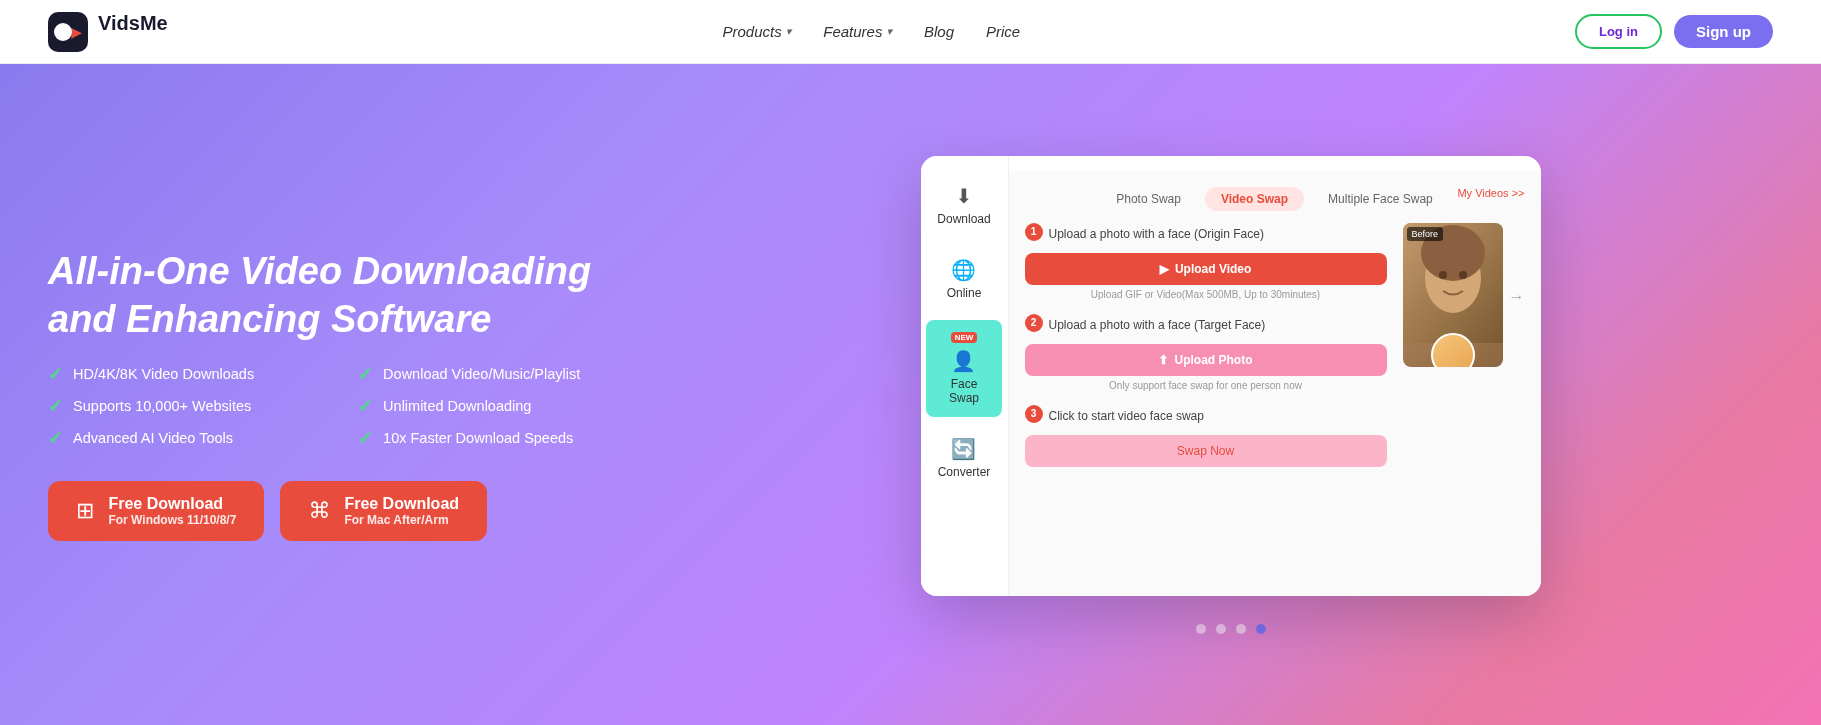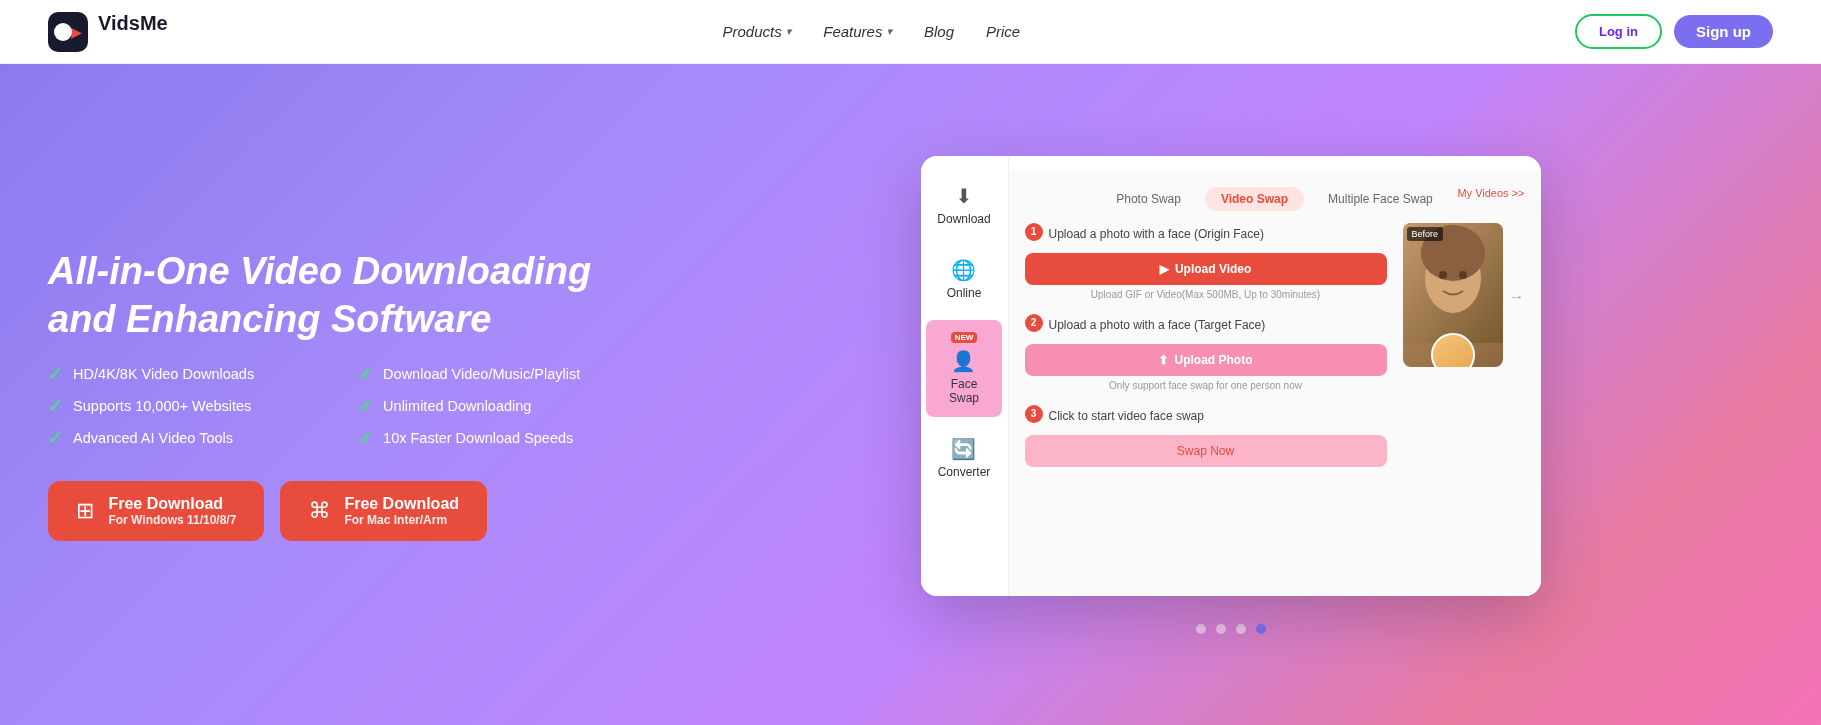--- a/index.html
+++ b/index.html
@@ -91,21 +91,21 @@
     .app-sidebar {
       width: 88px; background: #fff; border-right: 1px solid #f0f0f0;
       display: flex; flex-direction: column; align-items: center;
       padding: 16px 0; gap: 8px;
     }
     .sidebar-btn {
       display: flex; flex-direction: column; align-items: center;
       gap: 4px; padding: 12px 8px; border-radius: 8px; cursor: pointer;
       width: 76px; text-align: center;
     }
-    .sidebar-btn.active { background: #f9a8d4; }
+    .sidebar-btn.active { background: #5eead4; }
     .sidebar-icon { font-size: 20px; color: #555; }
     .sidebar-label { font-size: 12px; color: #333; font-weight: 500; }
     .new-badge {
       background: #e74c3c; color: #fff; font-size: 8px; font-weight: 700;
       border-radius: 4px; padding: 1px 4px; margin-bottom: 2px;
     }
 
     
     .app-main { flex: 1; padding: 16px; background: #fafafa; position: relative; margin-top: 15px; }
     .app-tabs {
@@ -244,21 +244,21 @@
         <span class="dl-btn-icon">⊞</span>
         <span class="dl-btn-text">
           <span class="dl-btn-title">Free Download</span>
           <span class="dl-btn-sub">For Windows 11/10/8/7</span>
         </span>
       </a>
       <a class="dl-btn">
         <span class="dl-btn-icon">⌘</span>
         <span class="dl-btn-text">
           <span class="dl-btn-title">Free Download</span>
-          <span class="dl-btn-sub">For Mac Inter/Arm</span>
+          <span class="dl-btn-sub">For Mac After/Arm</span>
         </span>
       </a>
     </div>
   </div>
 
   <div class="hero-right">
     <div style="display:flex; flex-direction:column; align-items:center; gap:12px;">
       <div class="app-mockup">
 
         <div class="app-sidebar">

